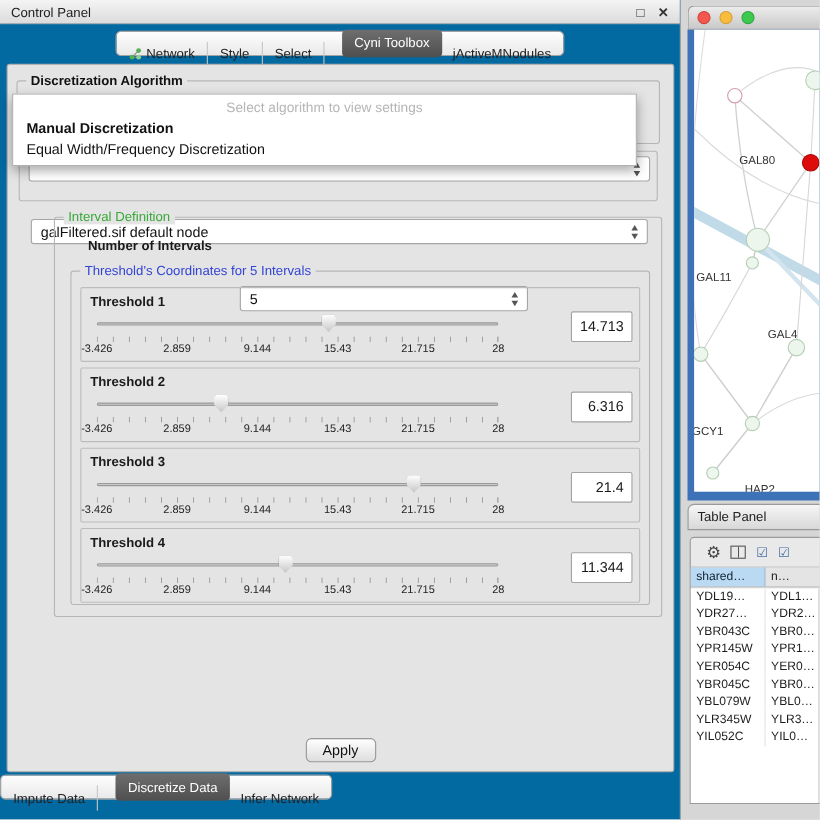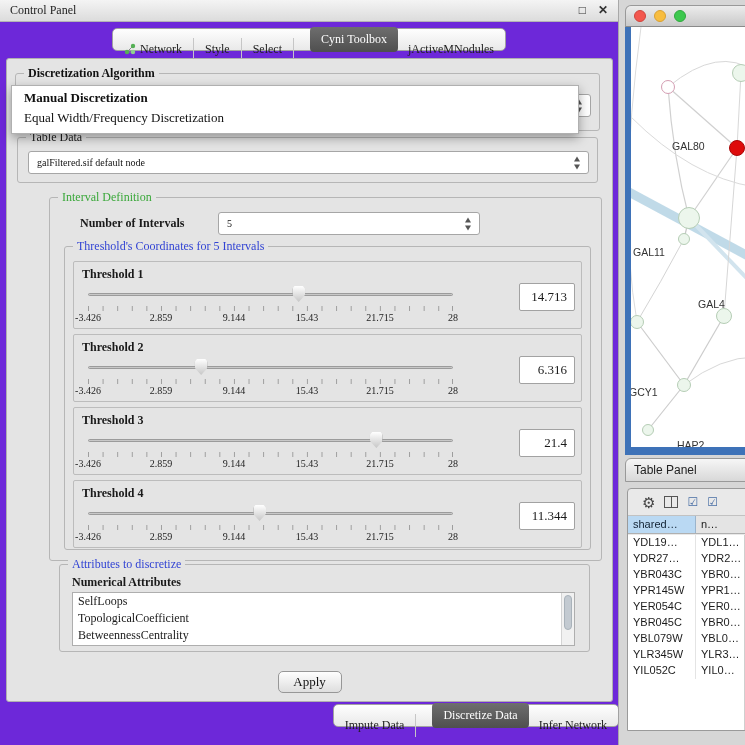--- a/index.html
+++ b/index.html
@@ -7,21 +7,21 @@
   body {
     position:relative; overflow:hidden;
     background:#d6d6d6;
     font-family:"Liberation Sans", sans-serif;
     font-size:12px; color:#1a1a1a;
     -webkit-font-smoothing:antialiased;
   }
 
   
   #control-panel { position:absolute; left:0; top:0; width:619px; height:745px;
-    background:#6d28d9; border-right:1px solid #a8a8a8;font-family:Liberation Serif, serif; }
+    background:#0369a1; border-right:1px solid #a8a8a8; }
   .cp-titlebar { height:22px; background:linear-gradient(#f4f4f4,#dcdcdc);
     border-bottom:1px solid #b4b4b4; display:flex; align-items:center; padding:0 10px; }
   .cp-title { flex:1; font-size:12px; color:#222; }
   .tb-icon { font-size:12px; color:#333; margin-left:12px; cursor:default; }
   .tb-close { font-weight:bold; }
 
   .tabs-row { height:34px; display:flex; justify-content:center; align-items:center; }
   .segmented { display:flex; align-items:center; height:23px;
     border:1px solid #a2a2a2; border-radius:5px;
     background:linear-gradient(#fefefe,#e9e9e9); }
@@ -36,22 +36,22 @@
     background:#e4e4e4; border:1px solid #b0b0b0; border-radius:3px; }
 
   .group { position:absolute; border:1px solid #b6b6b6; border-radius:3px; }
   .group-label { position:absolute; top:-8px; left:8px; background:#e4e4e4;
     padding:0 4px; font-size:12px; }
   .gl-bold { font-weight:bold; color:#111; }
   .gl-green { color:#3aa83a; }
   .gl-blue { color:#3244d4; }
 
   .combo { position:absolute; background:#fff; border:1px solid #a6a6a6; border-radius:3px;
-    font-size:10px; line-height:21px; padding:0 24px 0 8px; color:#111;
-    white-space:nowrap; overflow:hidden; }
+    font-size:13px; line-height:21px; padding:0 24px 0 8px; color:#111;
+    white-space:nowrap; overflow:hidden;margin-top:48px; }
   .updown { position:absolute; right:7px; top:50%; transform:translateY(-50%);
     width:7px; height:13px; }
   .updown::before { content:''; position:absolute; top:0; left:0;
     border-left:3.5px solid transparent; border-right:3.5px solid transparent;
     border-bottom:5px solid #555; }
   .updown::after { content:''; position:absolute; bottom:0; left:0;
     border-left:3.5px solid transparent; border-right:3.5px solid transparent;
     border-top:5px solid #555; }
 
   
@@ -108,21 +108,21 @@
     background:#f1f1f1; border-left:1px solid #d4d4d4; }
   .vthumb { position:absolute; left:2px; right:2px; top:2px; height:68%;
     background:#c3cad1; border:1px solid #a9b2ba; border-radius:5px; }
 
   #apply-btn { position:absolute; left:50%; top:612px; transform:translateX(-50%);
     width:64px; height:22px; background:linear-gradient(#fefefe,#dedede);
     border:1px solid #979797; border-radius:5px; font-size:13px; line-height:20px;
     text-align:center; color:#111; }
 
   #bottom-tabs-row { position:absolute; left:0; top:704px; width:619px;
-    display:flex; justify-content:flex-end; }
+    display:flex; justify-content:flex-start; }
 
   
   #net-window { position:absolute; left:625px; top:5px; width:132px; height:450px; }
   #net-titlebar { height:22px; background:linear-gradient(#ececec,#c9c9c9);
     border:1px solid #999; border-bottom:1px solid #8a8a8a; border-top-left-radius:6px;
     display:flex; align-items:center; padding-left:8px; gap:8px; }
   .light { width:12px; height:12px; border-radius:50%; }
   .light-red { background:#f3574e; border:1px solid #ce453e; }
   .light-yellow { background:#f8bd3f; border:1px solid #d8a033; }
   .light-green { background:#3dc84e; border:1px solid #30a83f; }
@@ -204,20 +204,21 @@
   <div id="cp-body">
 
     <div class="group" id="algo-group">
       <span class="group-label gl-bold">Discretization Algorithm</span>
       <div class="combo" id="algo-combo">
         <span class="updown"></span>
       </div>
     </div>
 
     <div id="algo-popup">
+      <div class="popup-hint">Select algorithm to view settings</div>
       <div id="algo-options">
           <div class="popup-item first">Manual Discretization</div>
           <div class="popup-item">Equal Width/Frequency Discretization</div>
         </div>
     </div>
 
     <div class="group" id="tabledata-group">
       <span class="group-label">Table Data</span>
       <div class="combo" id="tabledata-combo">
         <span>galFiltered.sif default node</span>
@@ -303,34 +304,20 @@
               <span class="scale-label" style="left: 40%;">9.144</span>
               <span class="scale-label" style="left: 60%;">15.43</span>
               <span class="scale-label" style="left: 80%;">21.715</span>
               <span class="scale-label" style="left: 100%;">28</span>
             </div>
           <div class="th-value">11.344</div>
         </div>
       </div>
     </div>
 
-    <div class="group" id="attr-group">
-      <span class="group-label gl-blue">Attributes to discretize</span>
-      <span id="attr-heading">Numerical Attributes</span>
-      <div id="attr-list">
-        <div id="attr-list-items">
-            <div class="list-item">SelfLoops</div>
-            <div class="list-item">TopologicalCoefficient</div>
-            <div class="list-item">BetweennessCentrality</div>
-          </div>
-        <div class="vscroll">
-          <div class="vthumb"></div>
-        </div>
-      </div>
-    </div>
 
     <div id="apply-btn">Apply</div>
   </div>
 
   <div id="bottom-tabs-row">
     <div class="segmented" id="bottom-tabs">
         <span class="seg-tab">
           <span>Impute Data</span>
         </span>
         <span class="seg-tab selected">

